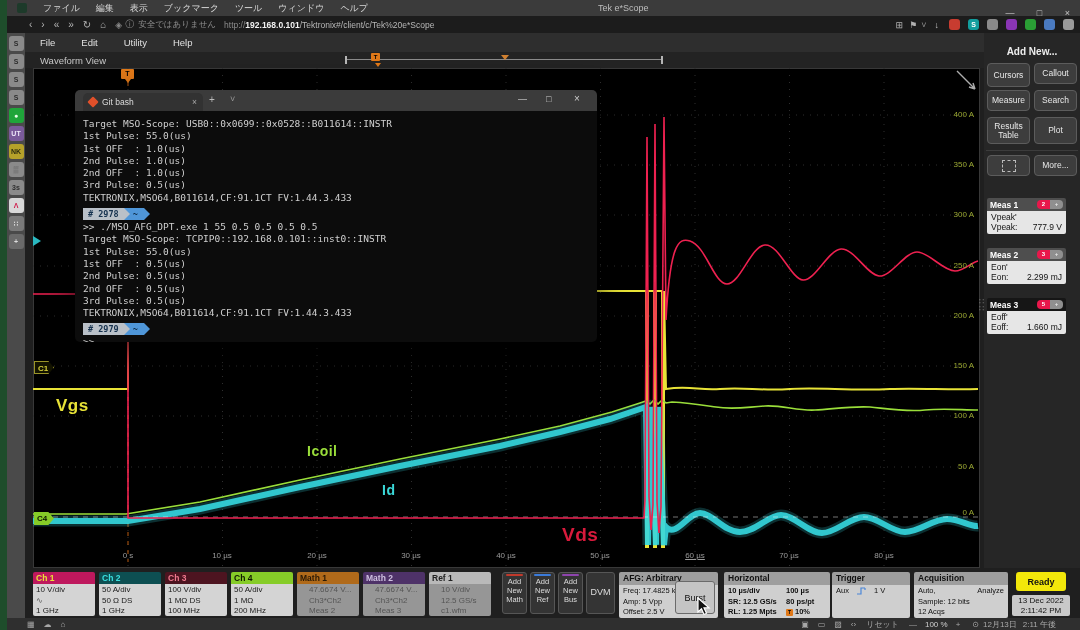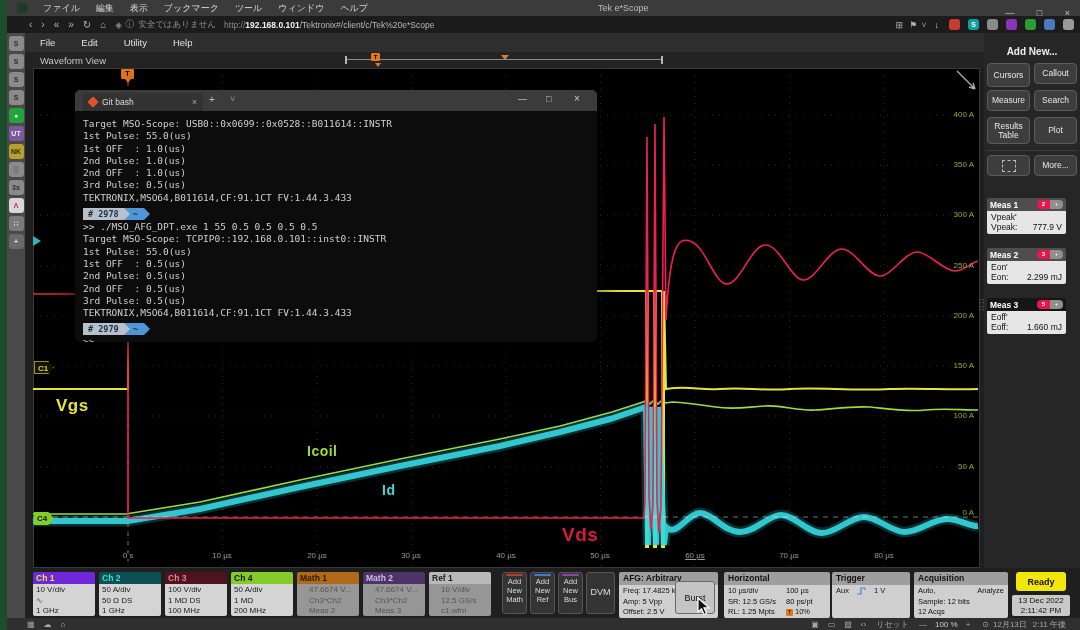--- a/index.html
+++ b/index.html
@@ -265,21 +265,21 @@
         <div class="flex" style="justify-content:space-between;">
             <span>Eoff:</span>
             <span>1.660 mJ</span>
           </div>
       </div>
     </div>
   </div>
 
   <div class="abs" id="botbar">
     <div class="chbadge" style="left:8px;">
-      <div class="chhead" style="background:#6d28d9;color:#e8e337;">Ch 1</div>
+      <div class="chhead" style="background:#be185d;color:#e8e337;">Ch 1</div>
       <div class="chbody">
           <div>10 V/div</div>
           <div style="color:#555;">∿</div>
           <div>1 GHz</div>
         </div>
     </div>
     <div class="chbadge" style="left:74px;">
       <div class="chhead" style="background:#0d4f52;color:#3ae0e0;">Ch 2</div>
       <div class="chbody">
           <div>50 A/div</div>
@@ -339,21 +339,21 @@
         <div>Freq: 17.4825 kHz</div>
         <div>Amp: 5 Vpp</div>
         <div>Offset: 2.5 V</div>
       </div>
       <div style="position:absolute;right:3px;top:9px;width:40px;height:33px;background:#c4c4c4;border:1px solid #6a6a6a;border-radius:3px;
                   display:flex;align-items:center;justify-content:center;font-size:9px;color:#111;box-sizing:border-box;">Burst</div>
     </div>
 
     <div class="gbadge" style="left:699px;width:106px;">
       <div class="gbhead">Horizontal</div>
-      <div class="gbbody" style="display:grid;grid-template-columns:58px 1fr;">
+      <div class="gbbody" style="display:grid;grid-template-columns:58px 1fr;font-weight:bold;">
         <div>10 µs/div</div>
           <div>100 µs</div>
         <div>SR: 12.5 GS/s</div>
           <div>80 ps/pt</div>
         <div>RL: 1.25 Mpts</div>
         <div><span style="display:inline-block;width:7px;height:7px;background:#e07818;color:#000;font-size:5px;line-height:7px;text-align:center;border-radius:1px;margin-right:2px;">T</span><span>10%</span></div>
       </div>
     </div>
 
     <div class="gbadge" style="left:807px;width:78px;">
@@ -443,20 +443,20 @@
     <span>▣</span>
     <span style="margin-left:9px;">▭</span>
     <span style="margin-left:9px;">▨</span>
     <span style="margin-left:9px;">‹›</span>
     <span style="margin-left:10px;">リセット</span>
     <span style="margin-left:10px;">—</span>
     <span style="margin-left:8px;color:#cfcfcf;">100 %</span>
     <span style="margin-left:8px;">+</span>
     <span style="margin-left:12px;">⊙</span>
     <span style="margin-left:4px;">12月13日</span>
-    <span style="margin-left:6px;margin-right:14px;">2:11 午後</span>
+    <span style="margin-left:6px;margin-right:24px;">2:11 午後</span>
   </div>
 
   <svg class="abs" style="left:697px;top:597px;" width="15" height="20">
     <polygon points="1,1 1,15 4.5,11.8 7,17.5 9.5,16.3 7,10.8 12,10.8" fill="#111" stroke="#fff" stroke-width="1.2"></polygon>
   </svg>
 
 </div>
 
 </body></html>

